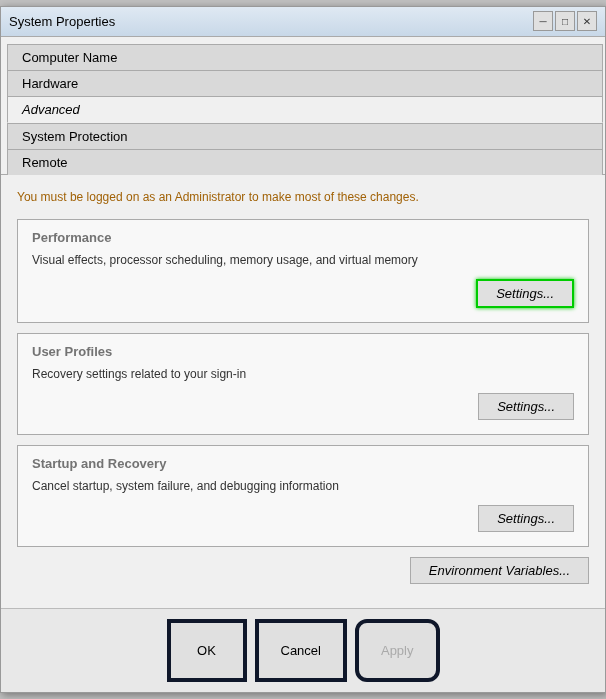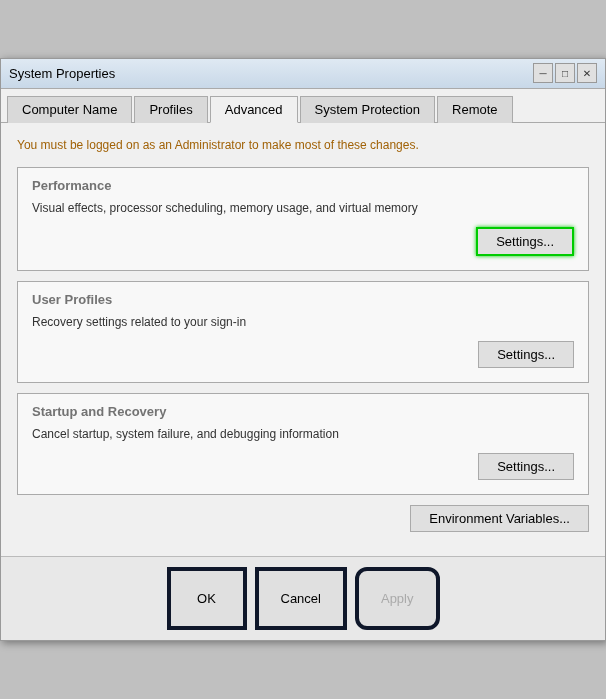--- a/index.html
+++ b/index.html
@@ -61,40 +61,42 @@
 
     .close-btn {
       background: #e0e0e0;
     }
 
     .tabs-container {
       background: #f0f0f0;
       border-bottom: 1px solid #aaa;
       display: flex;
       padding: 6px 0 0 6px;
+      flex-direction: column;
     }
 
     .tab {
       padding: 5px 14px;
       border: 1px solid #aaa;
       border-bottom: none;
       background: #d9d9d9;
       cursor: pointer;
       font-size: 13px;
       color: #000;
       margin-right: 2px;
       position: relative;
       top: 1px;
     }
 
     .tab.active {
       background: #f0f0f0;
       border-bottom: 1px solid #f0f0f0;
       font-weight: normal;
       z-index: 1;
+      font-style: italic;
     }
 
     .content {
       padding: 14px 16px;
       background: #f0f0f0;
     }
 
     .admin-notice {
       font-size: 12px;
       color: #a16207;
@@ -128,20 +130,21 @@
     }
 
     .btn {
       padding: 5px 18px;
       background: #e0e0e0;
       border: 1px solid #aaa;
       cursor: pointer;
       font-size: 13px;
       color: #000;
       min-width: 90px;
+      font-style: italic;
     }
 
     .btn:disabled {
       color: #aaa;
       cursor: default;
     }
 
     .btn-highlighted {
       border: 2px solid #00cc00;
       box-shadow: 0 0 4px #00cc00;
@@ -191,21 +194,21 @@
       <button class="title-bar-btn">□</button>
       <button class="title-bar-btn close-btn">✕</button>
     </div>
   </div>
 
   <div class="tabs-container">
     <div class="tab">
       <span>Computer Name</span>
     </div>
     <div class="tab">
-      <span>Profiles</span>
+      <span>Hardware</span>
     </div>
     <div class="tab active">
       <span>Advanced</span>
     </div>
     <div class="tab">
       <span>System Protection</span>
     </div>
     <div class="tab">
       <span>Remote</span>
     </div>

